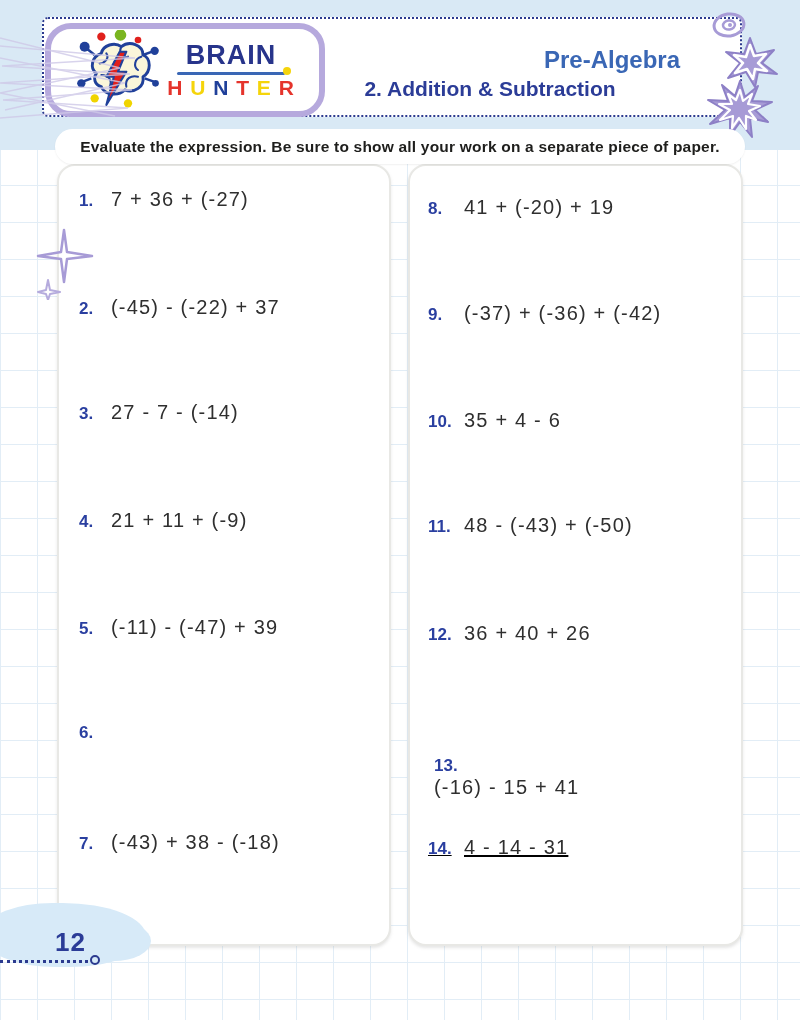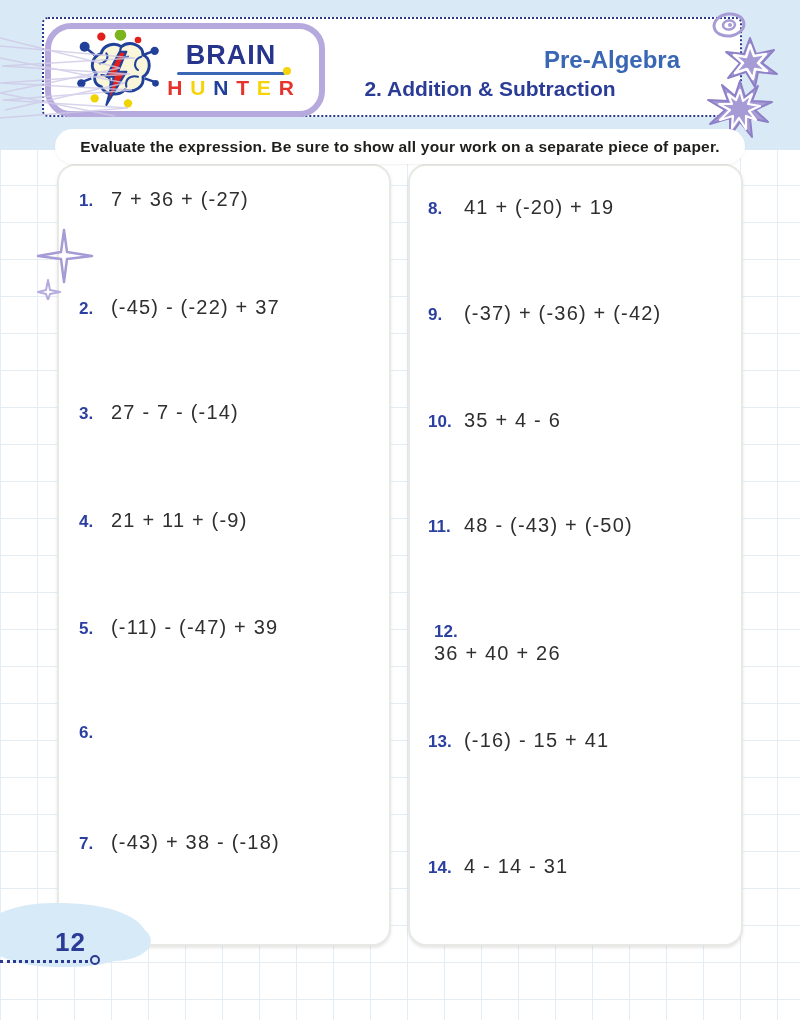--- a/index.html
+++ b/index.html
@@ -223,29 +223,29 @@
     <span class="expr">(-37) + (-36) + (-42)</span>
   </div>
   <div class="prob" style="top:243px;">
     <span class="num" style="color: rgb(42, 63, 160);">10.</span>
     <span class="expr">35 + 4 - 6</span>
   </div>
   <div class="prob" style="top:348px;">
     <span class="num" style="color: rgb(42, 63, 160);">11.</span>
     <span class="expr">48 - (-43) + (-50)</span>
   </div>
-  <div class="prob" style="top:456px;flex-direction:column;">
+  <div class="prob" style="top:456px;">
     <span class="num" style="color: rgb(42, 63, 160);">12.</span>
     <span class="expr">36 + 40 + 26</span>
   </div>
-  <div class="prob" style="top:563px;">
+  <div class="prob" style="top:590px;flex-direction:column;">
     <span class="num" style="color: rgb(42, 63, 160);">13.</span>
     <span class="expr">(-16) - 15 + 41</span>
   </div>
-  <div class="prob" style="top:689px;">
+  <div class="prob" style="top:670px;text-decoration:underline;">
     <span class="num" style="color: rgb(42, 63, 160);">14.</span>
     <span class="expr">4 - 14 - 31</span>
   </div>
 </div>
 
 <div class="page-cloud"></div>
 <div class="page-number" style="color: rgb(43, 60, 151);">12</div>
 <div class="footer-dots"></div>
 <div class="footer-dot-circle"></div>
 

